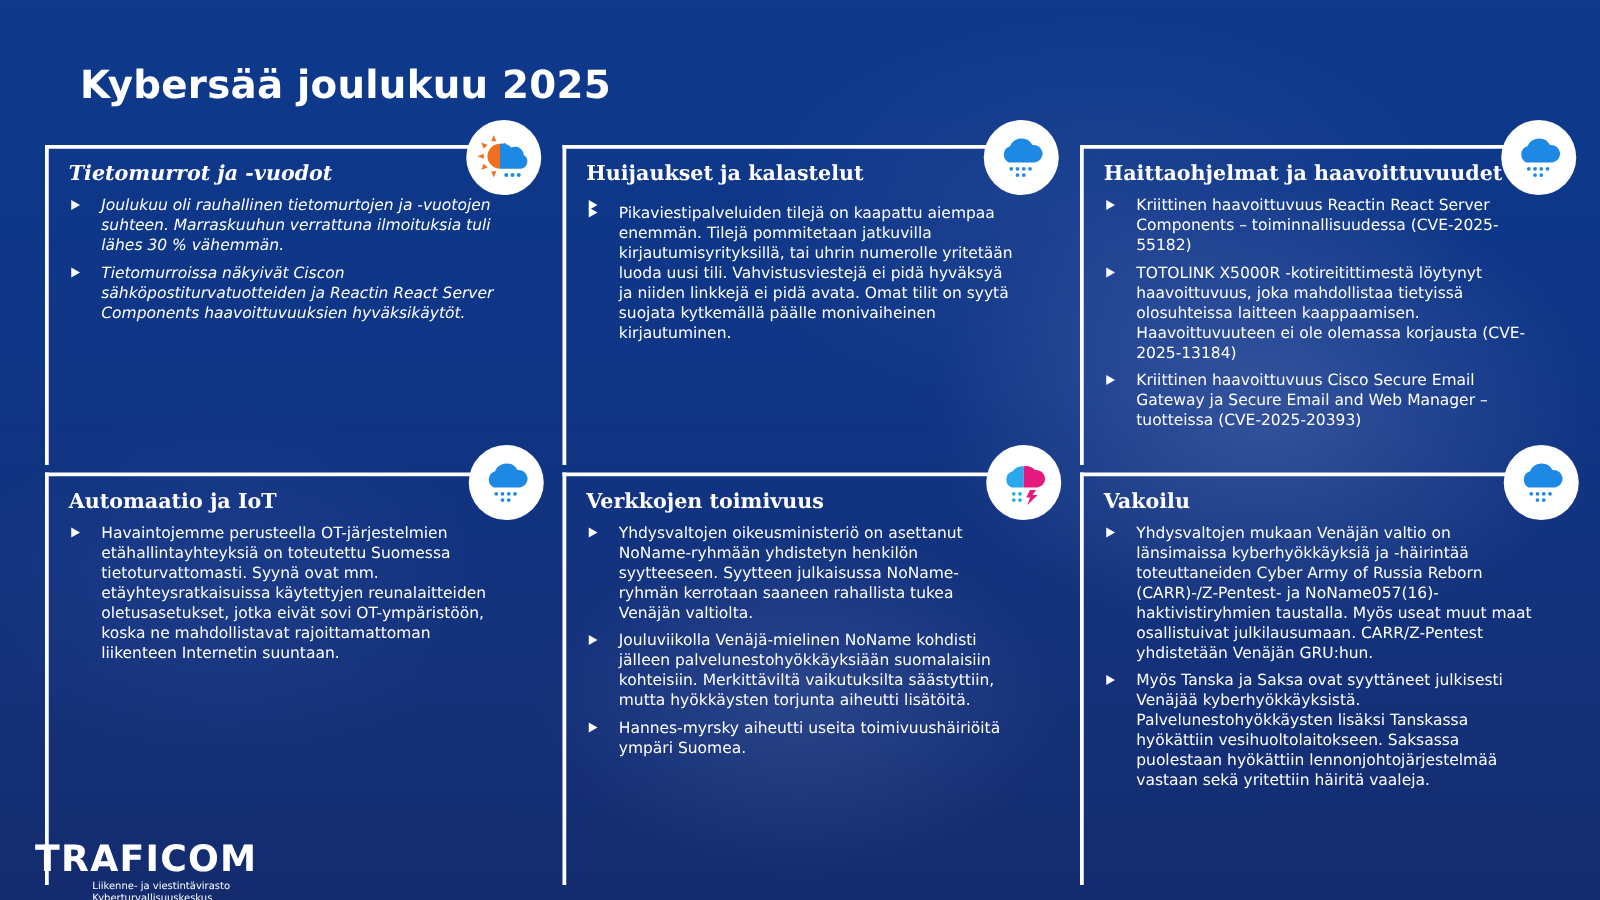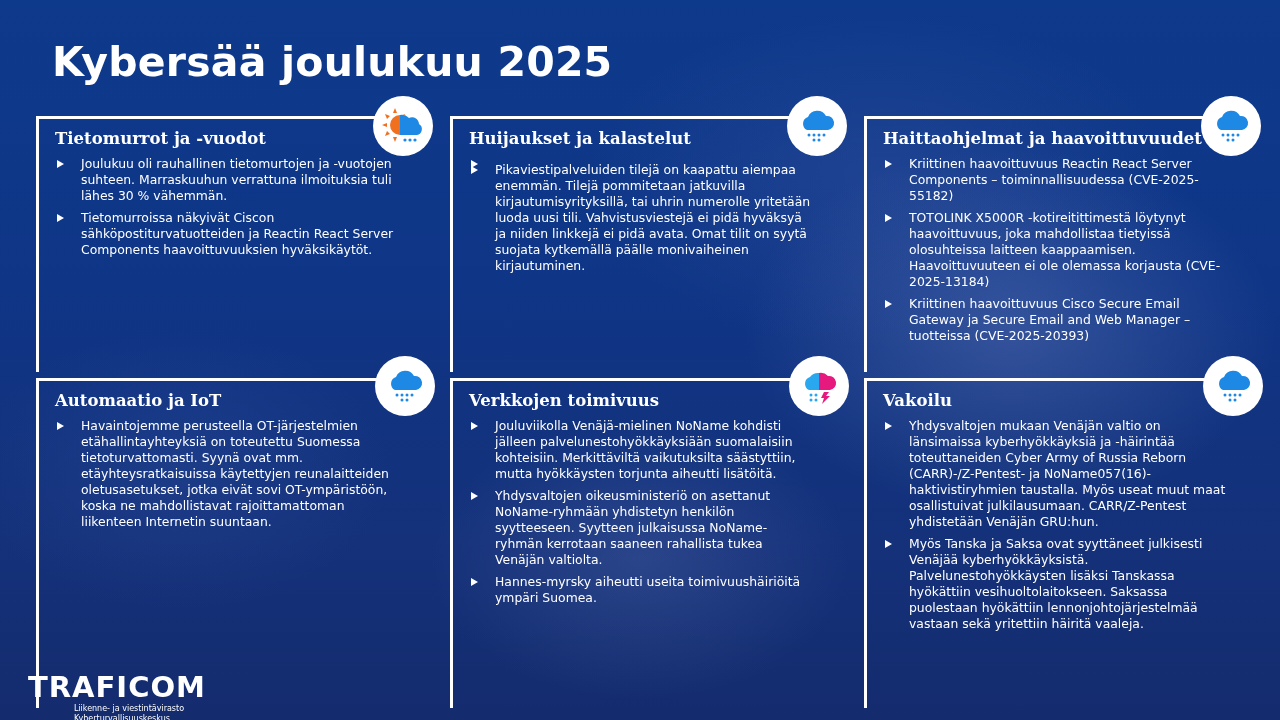--- a/index.html
+++ b/index.html
@@ -10,21 +10,21 @@
     background:
       radial-gradient(ellipse 380px 260px at 1010px 330px, rgba(120,140,200,0.35), rgba(0,0,0,0) 70%),
       radial-gradient(ellipse 300px 200px at 640px 560px, rgba(110,130,190,0.25), rgba(0,0,0,0) 70%),
       radial-gradient(ellipse 420px 240px at 880px 180px, rgba(90,110,180,0.22), rgba(0,0,0,0) 70%),
       radial-gradient(ellipse 300px 200px at 180px 470px, rgba(60,90,170,0.25), rgba(0,0,0,0) 70%),
       linear-gradient(180deg, #0e3a8c 0%, #0f3586 40%, #14317a 75%, #142c6e 100%);
   }
   .title {
     position: absolute; left: 52px; top: 38px;
     font-family: "DejaVu Sans", sans-serif; font-weight: bold;
-    font-size: 41px; letter-spacing: 0.2px; color: #ffffff; margin: 0;
+    font-size: 31px; letter-spacing: 0.2px; color: #ffffff; margin: 12px;
   }
   .card {
     position: absolute;
     border-top: 3px solid #ffffff;
     border-left: 3px solid #ffffff;
     box-sizing: border-box;
   }
   .card h2 {
     margin: 0; position: absolute; left: 16px; top: 10px;
     font-family: "DejaVu Serif", serif; font-weight: bold; font-size: 16.5px;
@@ -58,21 +58,21 @@
   }
   .logo-sub {
     margin-left: 24px; font-size: 8px; line-height: 10px; color: #ffffff;
   }
 </style>
 </head>
 <body>
 
 <h1 class="title">Kybersää joulukuu 2025</h1>
 
-<section class="card" style="left:36px; top:116px; width:370px; height:256px;">
+<section class="card" style="left:36px; top:116px; width:370px; height:256px;font-style:italic;">
   <h2>Tietomurrot ja -vuodot</h2>
   <ul>
     <li><span class="bullet"></span><span>Joulukuu oli rauhallinen tietomurtojen ja -vuotojen suhteen. Marraskuuhun verrattuna ilmoituksia tuli lähes 30 % vähemmän.</span></li>
     <li><span class="bullet"></span><span>Tietomurroissa näkyivät Ciscon sähköpostiturvatuotteiden ja Reactin React Server Components haavoittuvuuksien hyväksikäytöt.</span></li>
   </ul>
 </section>
 <div class="icon-circle" style="left:373px; top:96px;">
   <svg width="44" height="40" viewBox="0 0 44 40">
     <g fill="#f07020">
       <polygon points="14,2 16,7 12,7"></polygon>
@@ -151,22 +151,22 @@
         <circle cx="27" cy="29" r="1.5"></circle>
       <circle cx="17" cy="34" r="1.5"></circle>
         <circle cx="22" cy="34" r="1.5"></circle>
     </g>
   </svg>
 </div>
 
 <section class="card" style="left:450px; top:378px; width:370px; height:330px;">
   <h2>Verkkojen toimivuus</h2>
   <ul>
+    <li><span class="bullet"></span><span>Yhdysvaltojen oikeusministeriö on asettanut NoName-ryhmään yhdistetyn henkilön syytteeseen. Syytteen julkaisussa NoName-ryhmän kerrotaan saaneen rahallista tukea Venäjän valtiolta.</span></li>
     <li><span class="bullet"></span><span>Jouluviikolla Venäjä-mielinen NoName kohdisti jälleen palvelunestohyökkäyksiään suomalaisiin kohteisiin. Merkittäviltä vaikutuksilta säästyttiin, mutta hyökkäysten torjunta aiheutti lisätöitä.</span></li>
-    <li><span class="bullet"></span><span>Yhdysvaltojen oikeusministeriö on asettanut NoName-ryhmään yhdistetyn henkilön syytteeseen. Syytteen julkaisussa NoName-ryhmän kerrotaan saaneen rahallista tukea Venäjän valtiolta.</span></li>
     <li><span class="bullet"></span><span>Hannes-myrsky aiheutti useita toimivuushäiriöitä ympäri Suomea.</span></li>
   </ul>
 </section>
 <div class="icon-circle" style="left:789px; top:356px;">
   <svg width="40" height="40" viewBox="0 0 40 40">
     <path d="M20 7 A10 10 0 0 0 11 11 A7 7 0 0 0 10 24 L20 24 Z" fill="#29a8f0"></path>
     <path d="M20 7 A10 10 0 0 1 29 10 A7 7 0 0 1 31 24 L20 24 Z" fill="#e6197e"></path>
     <g fill="#29a8f0">
       <circle cx="12" cy="29" r="1.5"></circle>
         <circle cx="17" cy="29" r="1.5"></circle>

